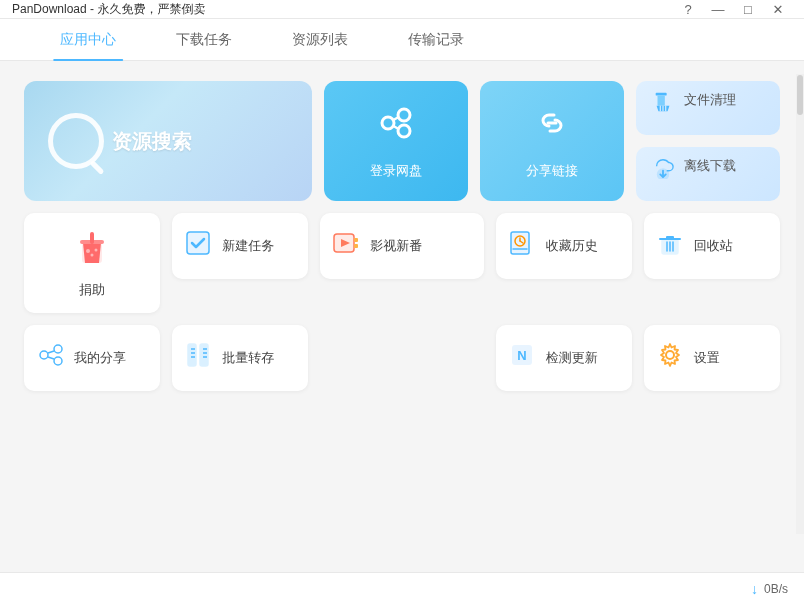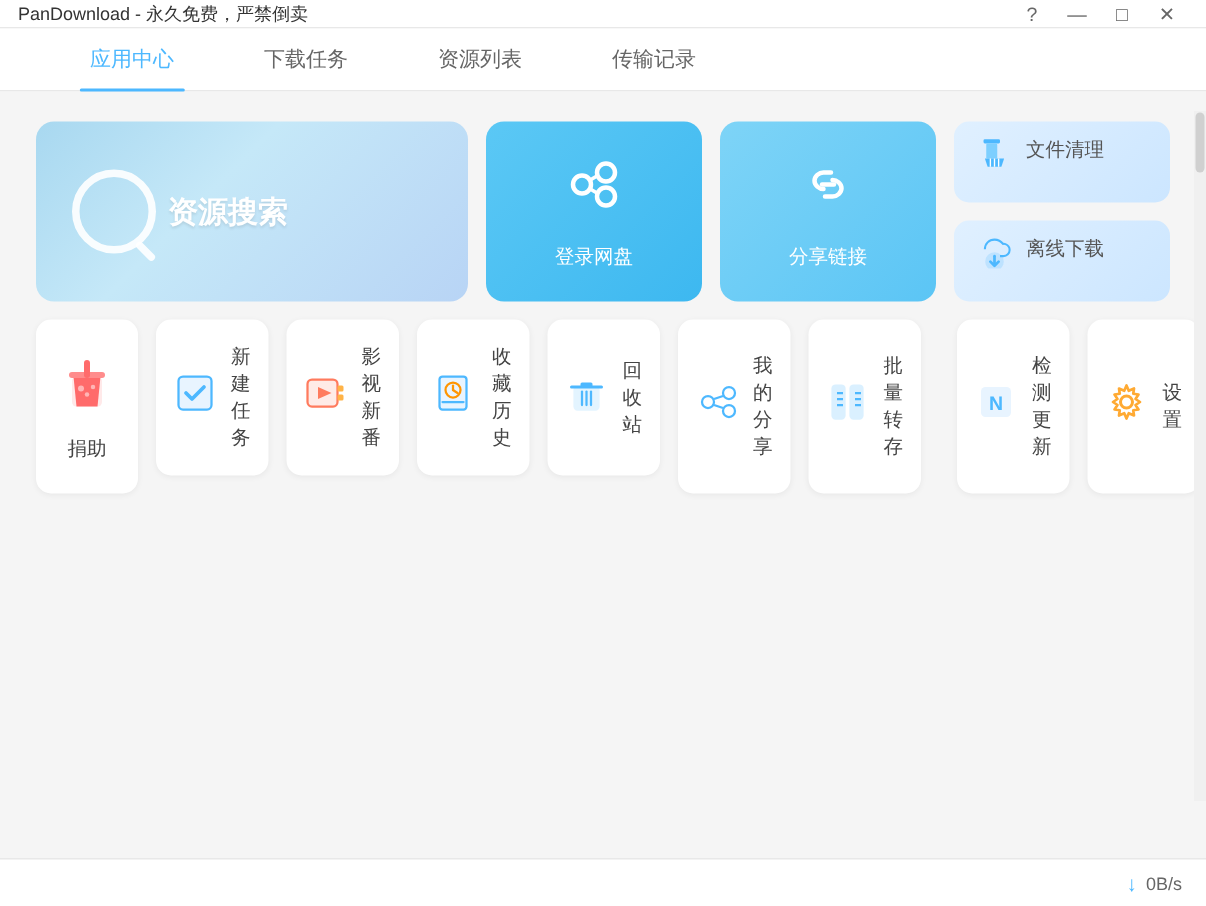--- a/index.html
+++ b/index.html
@@ -222,21 +222,21 @@
 
     
     .cloud-share-icon svg,
     .link-icon svg { width: 40px; height: 40px; }
     .broom-icon svg { width: 22px; height: 22px; }
     .offline-icon svg { width: 22px; height: 22px; }
 
     
     .bottom-rows {
       display: flex;
-      flex-direction: row;
+      flex-direction: column;
       gap: 12px;
     }
   </style>
 </head>
 <body>
 
 <div class="title-bar">
   <span class="title-bar-left">PanDownload - 永久免费，严禁倒卖</span>
   <div class="title-bar-controls">
     <button class="title-btn">?</button>

